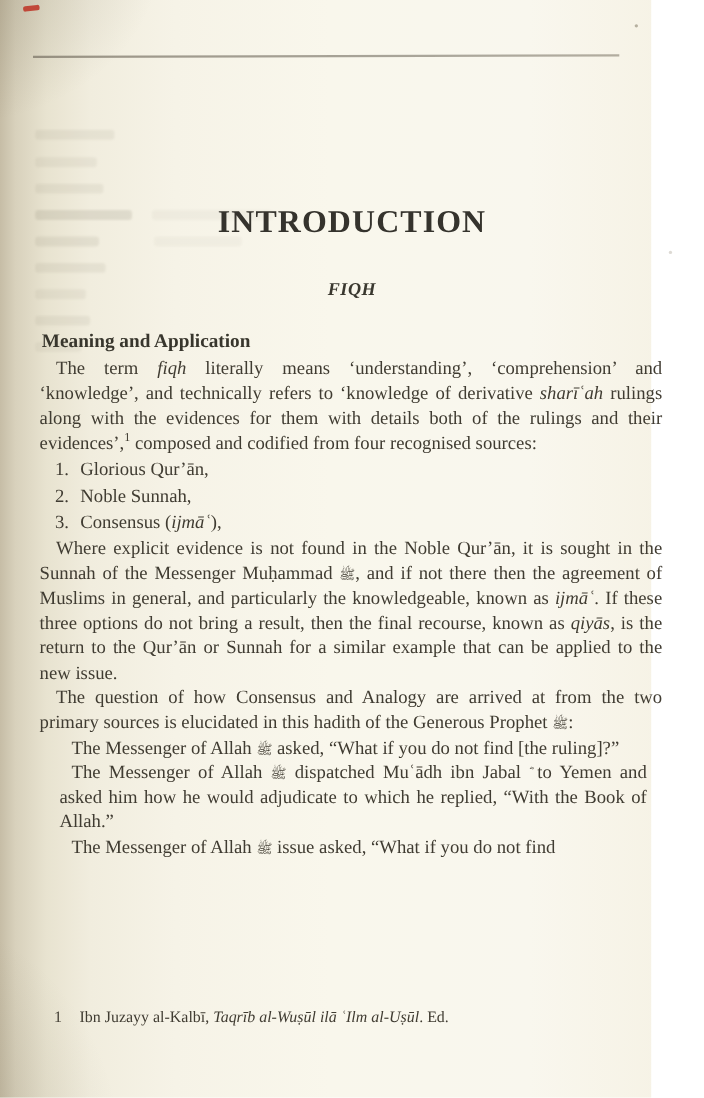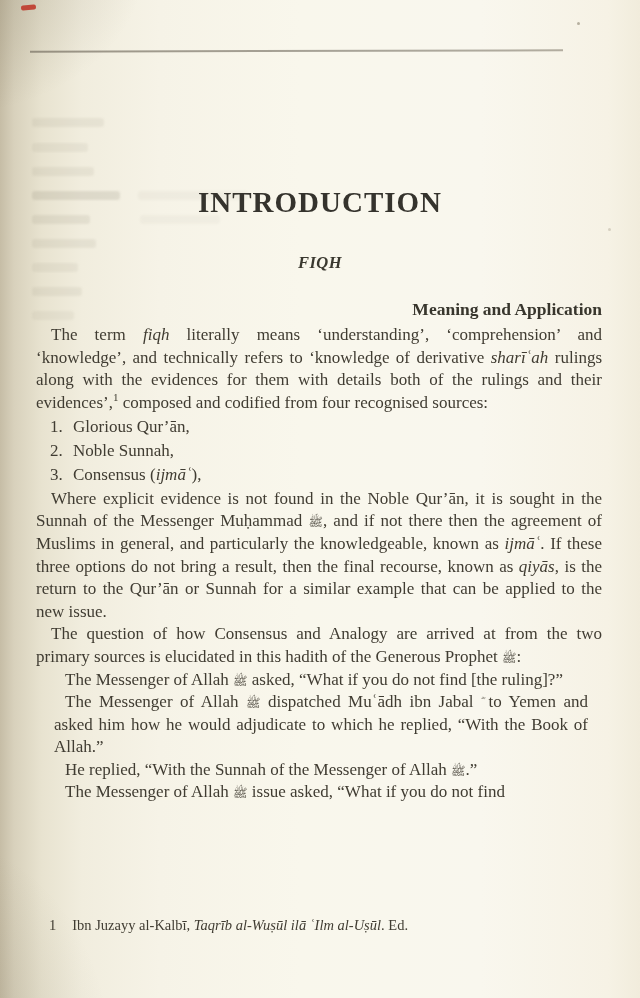--- a/index.html
+++ b/index.html
@@ -1,35 +1,35 @@
 <!DOCTYPE html>
 <html><head>
 <meta charset="utf-8">
 <style>
   html,body{margin:0;padding:0;}
   body{width:640px;height:998px;overflow:hidden;
        font-family:"Liberation Serif","DejaVu Serif",serif;}
-  .page{position:relative;width:640px;height:998px;color:#403c32;
+  .page{position:relative;width:592px;height:998px;color:#403c32;
     background:
       radial-gradient(ellipse 280px 220px at -50px -40px, rgba(110,100,75,.30), rgba(110,100,75,0) 70%),
       radial-gradient(ellipse 260px 320px at -70px 1060px, rgba(110,100,75,.22), rgba(110,100,75,0) 70%),
       linear-gradient(90deg,#c6bda6 0px,#d8d1bc 14px,#e8e3d0 42px,#f1edde 82px,#f6f3e7 160px,#f9f7ec 300px,#f9f7ee 480px,#f6f2e5 608px,#f1ecdc 640px);
   }
   .rule{position:absolute;top:50px;left:30px;width:533px;height:2px;opacity:.75;
         background:linear-gradient(90deg,#7d7668,#8d887c 60%,#9b9587);transform:rotate(-.15deg);}
   .red-mark{position:absolute;top:5px;left:21px;width:15px;height:5px;border-radius:2px;
         background:#bf3a2b;transform:rotate(-6deg);opacity:.9;}
   .speck{position:absolute;width:3px;height:3px;border-radius:50%;background:rgba(130,120,100,.55);}
   .bleed-bar{position:absolute;height:9px;border-radius:3px;background:#857f6c;filter:blur(1.2px);}
   h1{position:absolute;top:186px;left:0;width:640px;margin:0;text-align:center;
      font-size:29px;line-height:32px;font-weight:bold;letter-spacing:1px;color:#35332d;}
   .subtitle{position:absolute;top:253px;left:0;width:640px;text-align:center;
      font-size:16.5px;font-weight:bold;font-style:italic;letter-spacing:.5px;color:#3a382f;}
   .content{position:absolute;top:297px;left:36px;width:566px;font-size:17px;line-height:22.6px;}
-  h2{margin:0 0 3px 2px;font-size:17.5px;line-height:24px;font-weight:bold;color:#38362d;text-align:right;}
+  h2{margin:0 0 3px 2px;font-size:17.5px;line-height:24px;font-weight:bold;color:#38362d;}
   .para{margin:0;text-indent:15px;text-align:justify;}
   .list{margin:1px 0 1px 14px;}
   .li{line-height:23.8px;}
   .li .num{display:inline-block;width:16px;margin-right:7px;text-align:left;}
   .quote{margin:0 14px 0 18px;}
   .qpara{margin:0;text-indent:11px;text-align:justify;}
   em{font-style:italic;}
   sup{font-size:11px;line-height:0;vertical-align:super;}
   .h{font-size:12px;line-height:0;}
   .footnote{position:absolute;top:916px;left:49px;width:570px;font-size:14.5px;line-height:19px;}
@@ -69,21 +69,20 @@
         <div class="list">
           <div class="li"><span class="num">1.</span><span>Glorious Qur’ān,</span></div>
           <div class="li"><span class="num">2.</span><span>Noble Sunnah,</span></div>
           <div class="li"><span class="num">3.</span><span>Consensus (</span><em>ijmāʿ</em><span>),</span></div>
         </div>
         <p class="para"><span>Where explicit evidence is not found in the Noble Qur’ān, it is sought in the Sunnah of the Messenger Muḥammad </span><span class="h">ﷺ</span><span>, and if not there then the agreement of Muslims in general, and particularly the knowledgeable, known as </span><em>ijmāʿ</em><span>. If these three options do not bring a result, then the final recourse, known as </span><em>qiyās</em><span>, is the return to the Qur’ān or Sunnah for a similar example that can be applied to the new issue.</span></p>
         <p class="para"><span>The question of how Consensus and Analogy are arrived at from the two primary sources is elucidated in this hadith of the Generous Prophet </span><span class="h">ﷺ</span><span>:</span></p>
         <div class="quote">
           <p class="qpara"><span>The Messenger of Allah </span><span class="h">ﷺ</span><span> asked, “What if you do not find [the ruling]?”</span></p>
           <p class="qpara"><span>The Messenger of Allah </span><span class="h">ﷺ</span><span> dispatched Muʿādh ibn Jabal </span><span class="h">ؓ</span><span> to Yemen and asked him how he would adjudicate to which he replied, “With the Book of Allah.”</span></p>
-          <p class="qpara"><span>He replied, “With the Sunnah of the Messenger of Allah </span><span class="h">ﷺ</span><span>.”</span></p>
           <p class="qpara"><span>The Messenger of Allah </span><span class="h">ﷺ</span><span> issue asked, “What if you do not find</span></p>
         </div>
       </div>
   </div>
 
   <div class="footnote">
     <span class="fn-num">1</span><span class="fn-text" id="fn-text"><span>Ibn Juzayy al-Kalbī, </span><em>Taqrīb al-Wuṣūl ilā ʿIlm al-Uṣūl</em><span>. Ed.</span></span>
   </div>
 
 </div>

